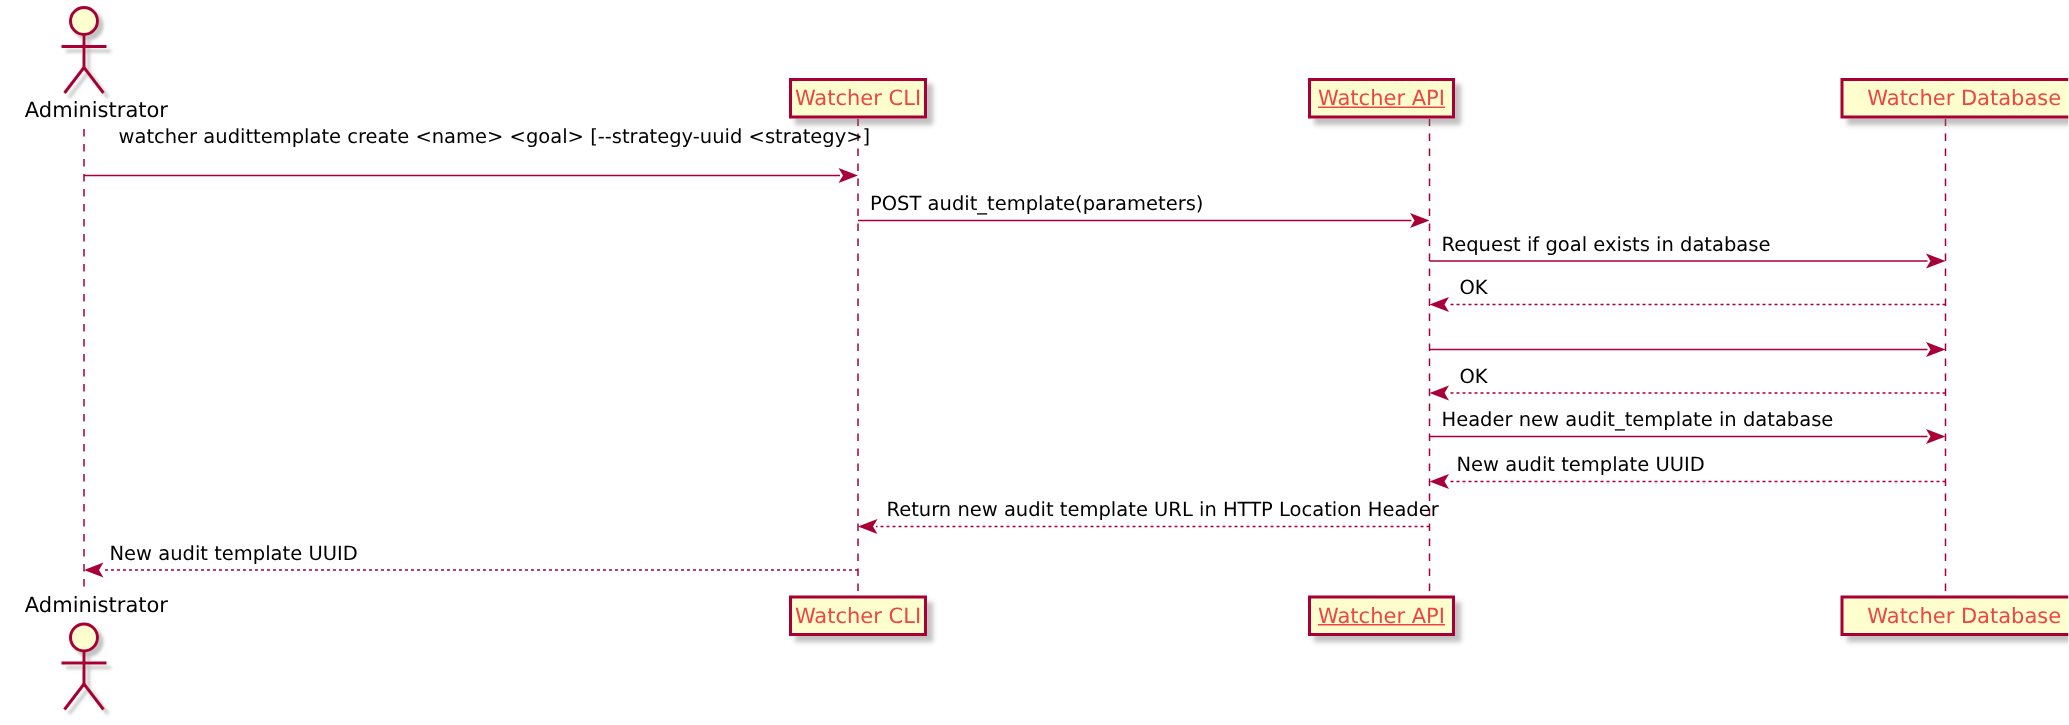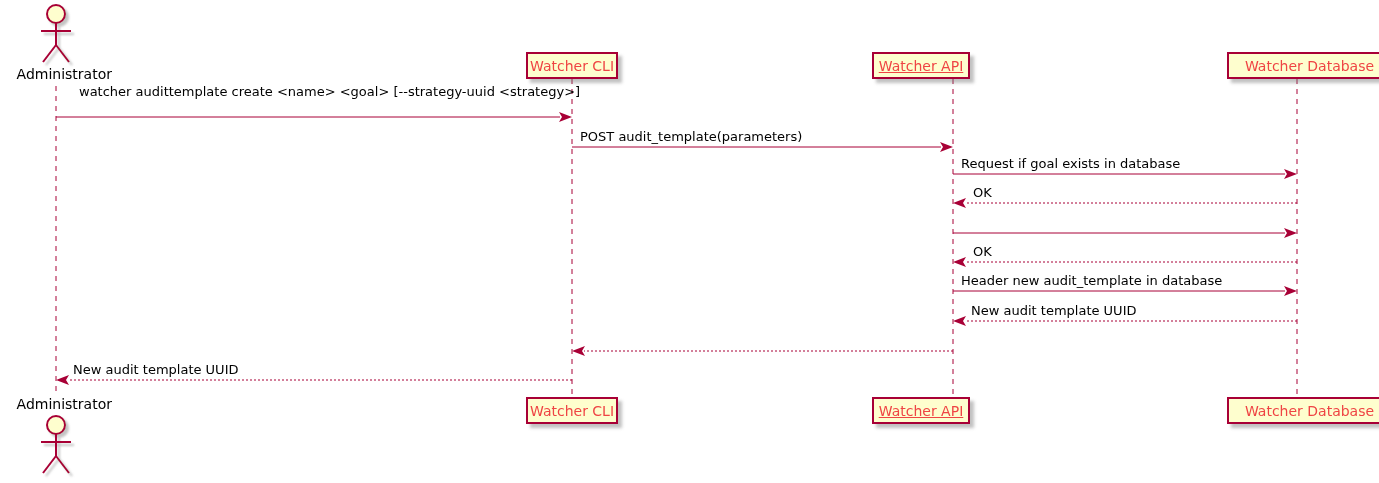--- a/index.html
+++ b/index.html
@@ -135,15 +135,16 @@
   <div class="participant p-api row-bottom">Watcher API</div>
   <div class="participant p-db row-bottom">Watcher Database</div>
 
   <div class="msg" style="left:63px;  top:84px;margin-left:16px;">watcher audittemplate create &lt;name&gt; &lt;goal&gt; [--strategy-uuid &lt;strategy&gt;]</div>
   <div class="msg" style="left:961px; top:156px;">Request if goal exists in database</div>
   <div class="msg" style="left:580px; top:129px;">POST audit_template(parameters)</div>
   <div class="msg" style="left:973px; top:185px;">OK</div>
   <div class="msg" style="left:973px; top:244px;">OK</div>
   <div class="msg" style="left:961px; top:273px;">Header new audit_template in database</div>
   <div class="msg" style="left:971px; top:303px;">New audit template UUID</div>
+  <div class="msg" style="left:591px; top:333px;">Return new audit template URL in HTTP Location Header</div>
   <div class="msg" style="left:73px;  top:362px;">New audit template UUID</div>
 
 </div>
 
 </body></html>

